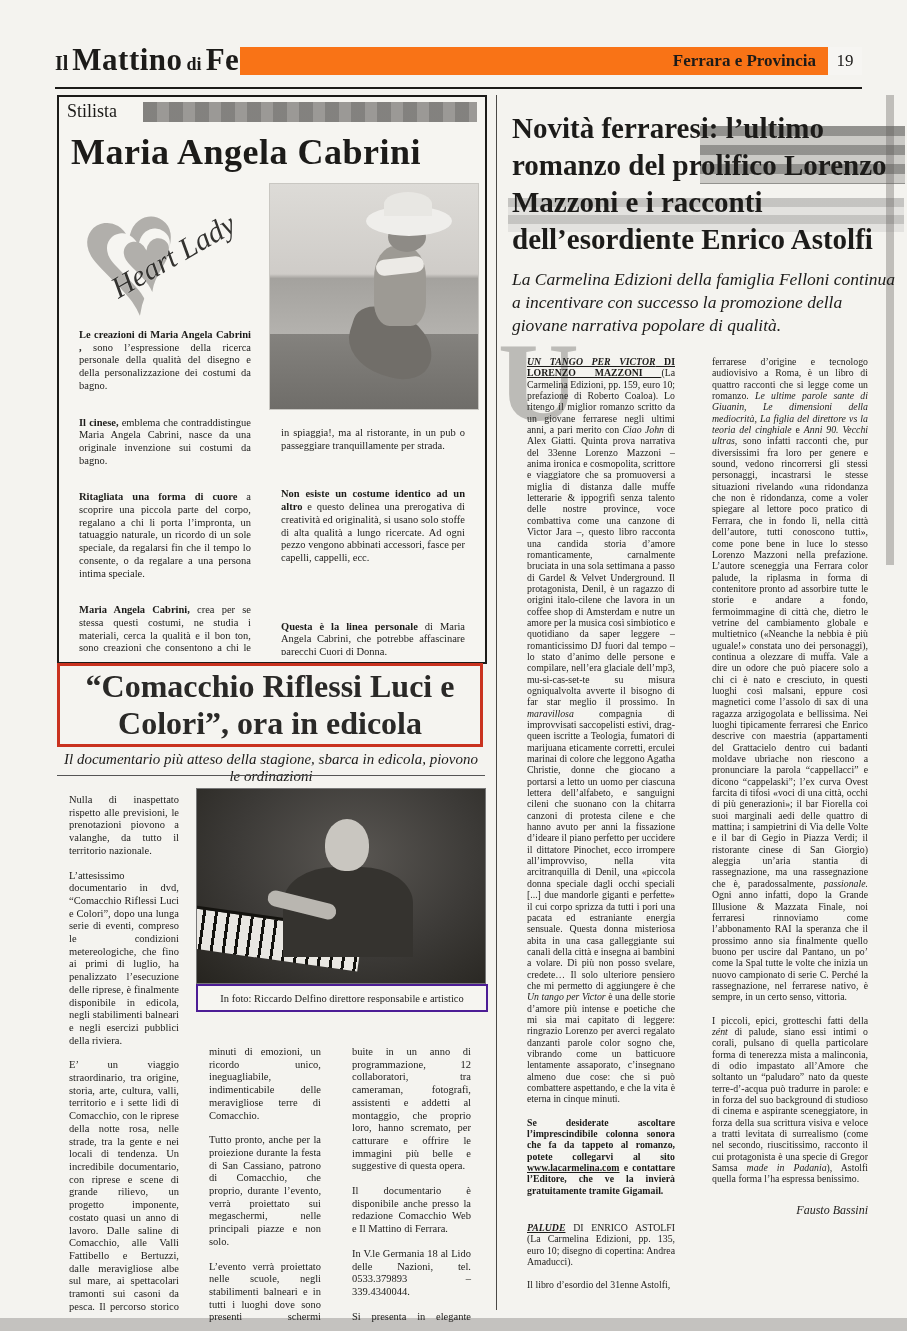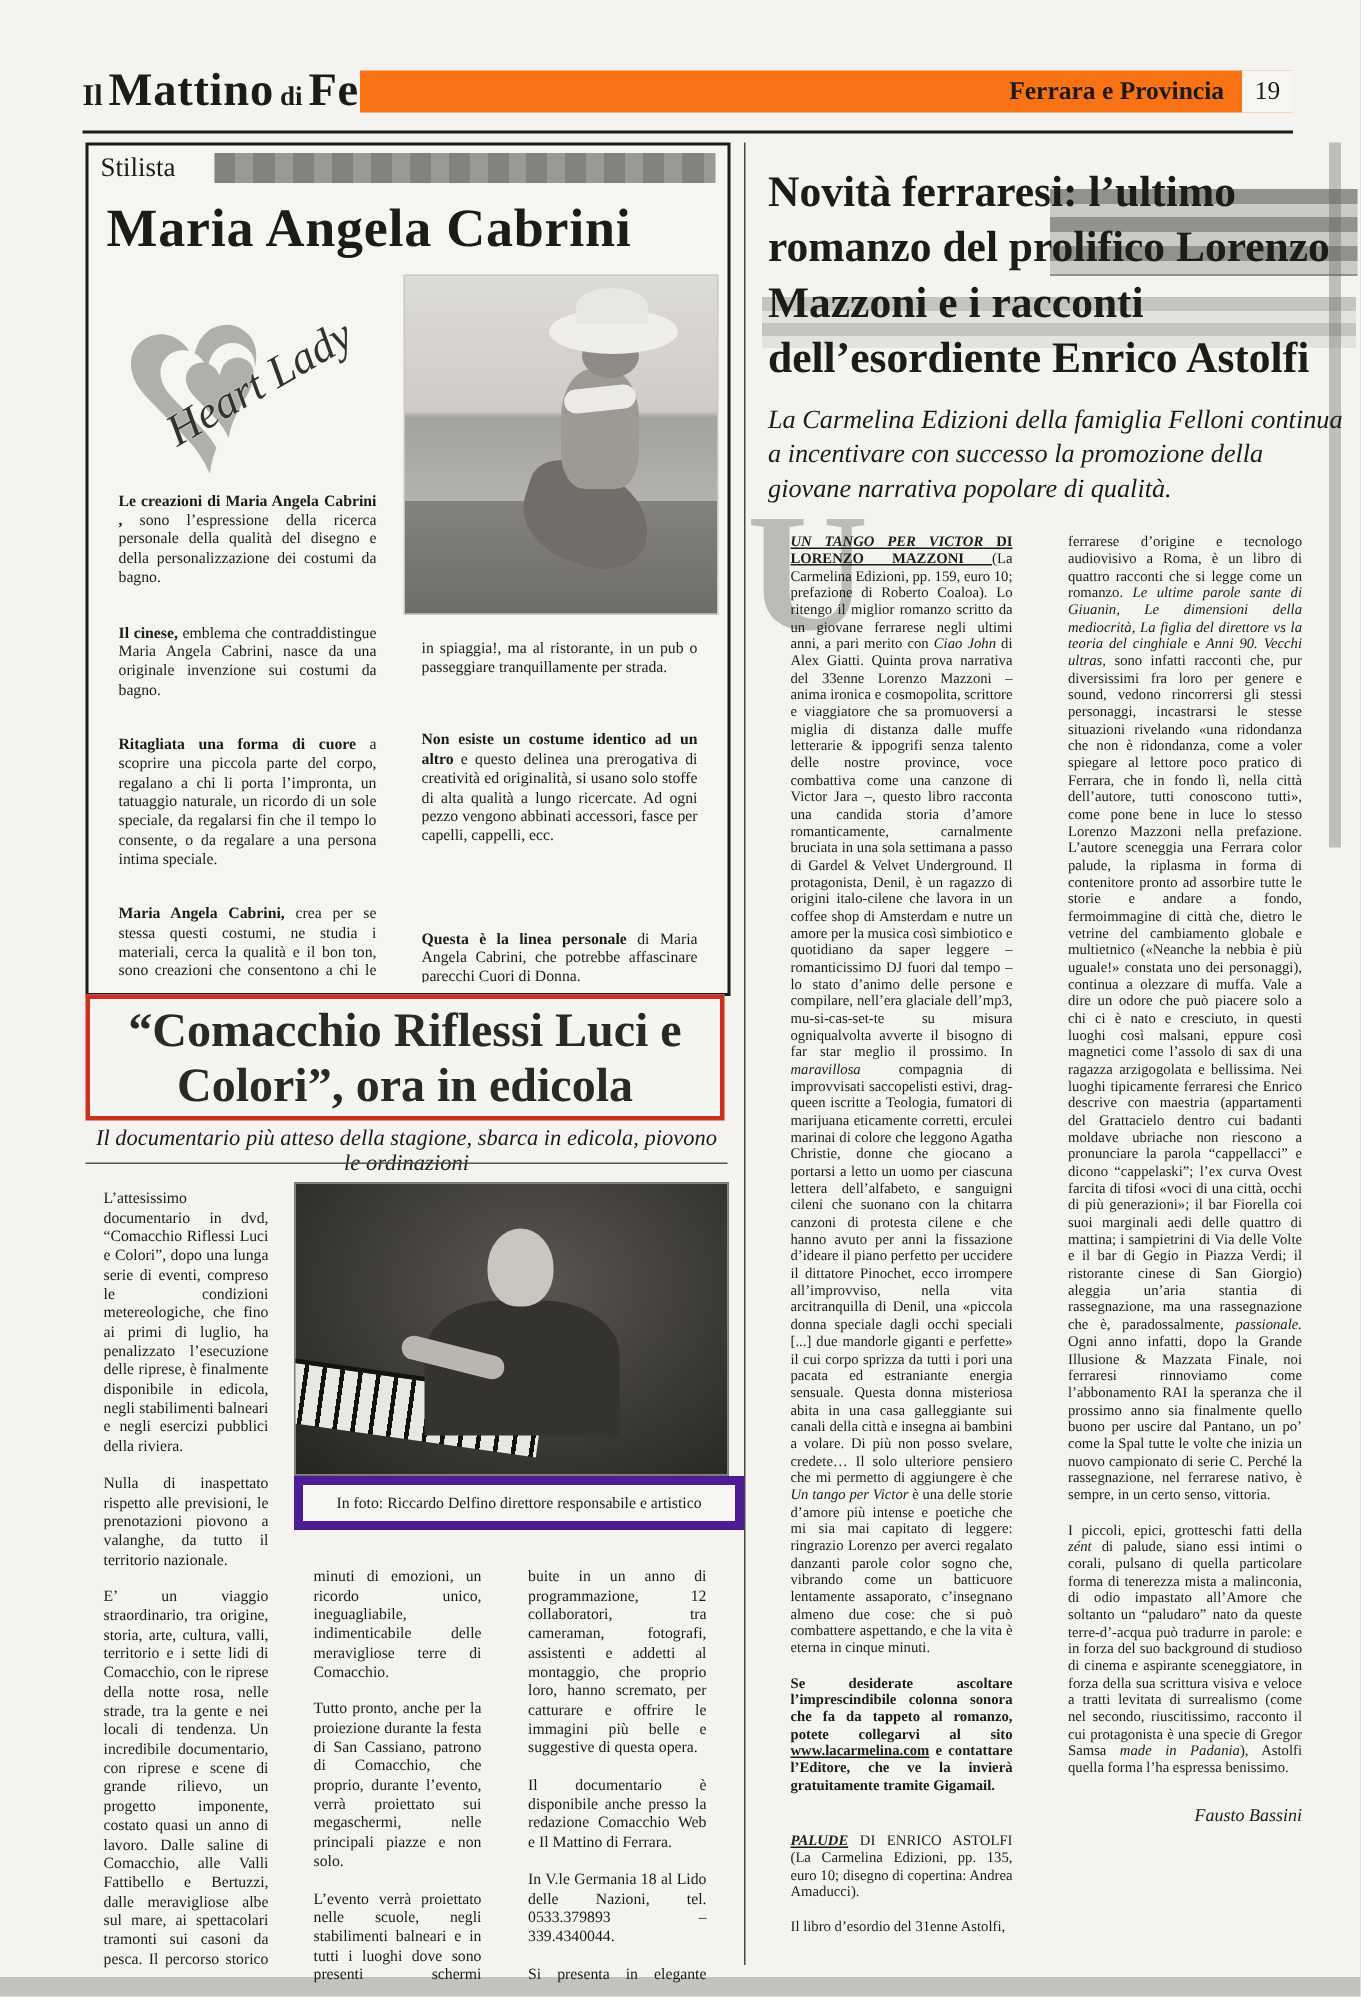--- a/index.html
+++ b/index.html
@@ -63,21 +63,21 @@
   .bcol1{position:absolute;left:57px;top:782px;width:134px;height:532px;overflow:hidden;}
   .bcol2{position:absolute;left:197px;top:1034px;width:136px;height:290px;overflow:hidden;}
   .bcol3{position:absolute;left:340px;top:1034px;width:143px;height:290px;overflow:hidden;}
   .photo2{position:absolute;left:196px;top:788px;width:288px;height:194px;border:1px solid #777;
      background:radial-gradient(ellipse at 55% 35%,#595652 0%,#3c3a37 55%,#26241f 100%);overflow:hidden;}
   .p2-head{position:absolute;left:128px;top:30px;width:44px;height:52px;background:#c9c6c0;border-radius:50% 50% 45% 45%;}
   .p2-body{position:absolute;left:86px;top:78px;width:130px;height:90px;background:#35332f;border-radius:40% 40% 0 0;}
   .p2-keys{position:absolute;left:-6px;top:128px;width:170px;height:40px;transform:rotate(8deg);
      background:repeating-linear-gradient(90deg,#e9e7e2 0 9px,#14130f 9px 12px);border-top:3px solid #14130f;}
   .p2-arm{position:absolute;left:70px;top:108px;width:70px;height:16px;background:#b9b6b0;border-radius:8px;transform:rotate(14deg);}
-  .caption-box{position:absolute;left:196px;top:984px;width:288px;height:24px;border:6px solid #4c1d95;
+  .caption-box{position:absolute;left:196px;top:984px;width:288px;height:24px;border:2px solid #4c1d95;
      background:#f6f5f1;display:flex;align-items:center;justify-content:center;font-size:10.5px;}
   
   .vrule{position:absolute;left:496px;top:95px;width:1px;height:1215px;background:#4a4846;}
   .r-head{position:absolute;left:512px;top:110px;width:392px;font-size:29px;line-height:37px;font-weight:bold;}
   .r-lede{position:absolute;left:512px;top:268px;width:388px;font-size:17.5px;line-height:23px;font-style:italic;}
   .rcol1{position:absolute;left:515px;top:344px;width:172px;height:952px;overflow:hidden;
      font-size:9.8px;line-height:11.35px;position:absolute;z-index:2;}
   .rcol2{position:absolute;left:700px;top:344px;width:180px;height:952px;overflow:hidden;
      font-size:9.8px;line-height:11.35px;z-index:2;}
   .dropcap{position:absolute;left:498px;top:332px;font-size:112px;line-height:.9;font-weight:bold;
@@ -152,22 +152,22 @@
       </div>
   </div>
 
   <div class="red-box">
     <h2>“Comacchio Riflessi Luci e Colori”, ora in edicola</h2>
   </div>
   <div class="subhead">Il documentario più atteso della stagione, sbarca in edicola, piovono le ordinazioni</div>
   <div class="subhead-rule"></div>
 
   <div class="bcol1 cols">
+      <p>Nulla di inaspettato rispetto alle previsioni, le prenotazioni piovono a valanghe, da tutto il territorio nazionale.</p>
       <p>L’attesissimo documentario in dvd, “Comacchio Riflessi Luci e Colori”, dopo una lunga serie di eventi, compreso le condizioni metereologiche, che fino ai primi di luglio, ha penalizzato l’esecuzione delle riprese, è finalmente disponibile in edicola, negli stabilimenti balneari e negli esercizi pubblici della riviera.</p>
-      <p>Nulla di inaspettato rispetto alle previsioni, le prenotazioni piovono a valanghe, da tutto il territorio nazionale.</p>
       <p>E’ un viaggio straordinario, tra origine, storia, arte, cultura, valli, territorio e i sette lidi di Comacchio, con le riprese della notte rosa, nelle strade, tra la gente e nei locali di tendenza. Un incredibile documentario, con riprese e scene di grande rilievo, un progetto imponente, costato quasi un anno di lavoro. Dalle saline di Comacchio, alle Valli Fattibello e Bertuzzi, dalle meravigliose albe sul mare, ai spettacolari tramonti sui casoni da pesca. Il percorso storico naturalistico a bordo della motonave e negli antichi casoni, dai voli aerei sul territorio e sui litorali, all’incanto del patrimonio monumentale di questa splendida cittadina lagunare. Non è stato trascurato nulla, un documentario unico con le riprese storiche della guerra del sale e i filmati d’epoca della manifattura dei marinati. Tutto è stato interamente descritto e commentato, dalle origini ai giorni nostri.   Cinquantaquattro</p>
     </div>
   <div class="photo2">
     <div class="p2-keys"></div>
     <div class="p2-body"></div>
     <div class="p2-arm"></div>
     <div class="p2-head"></div>
   </div>
   <div class="caption-box">In foto: Riccardo Delfino direttore responsabile e artistico</div>
   <div class="bcol2 cols">

